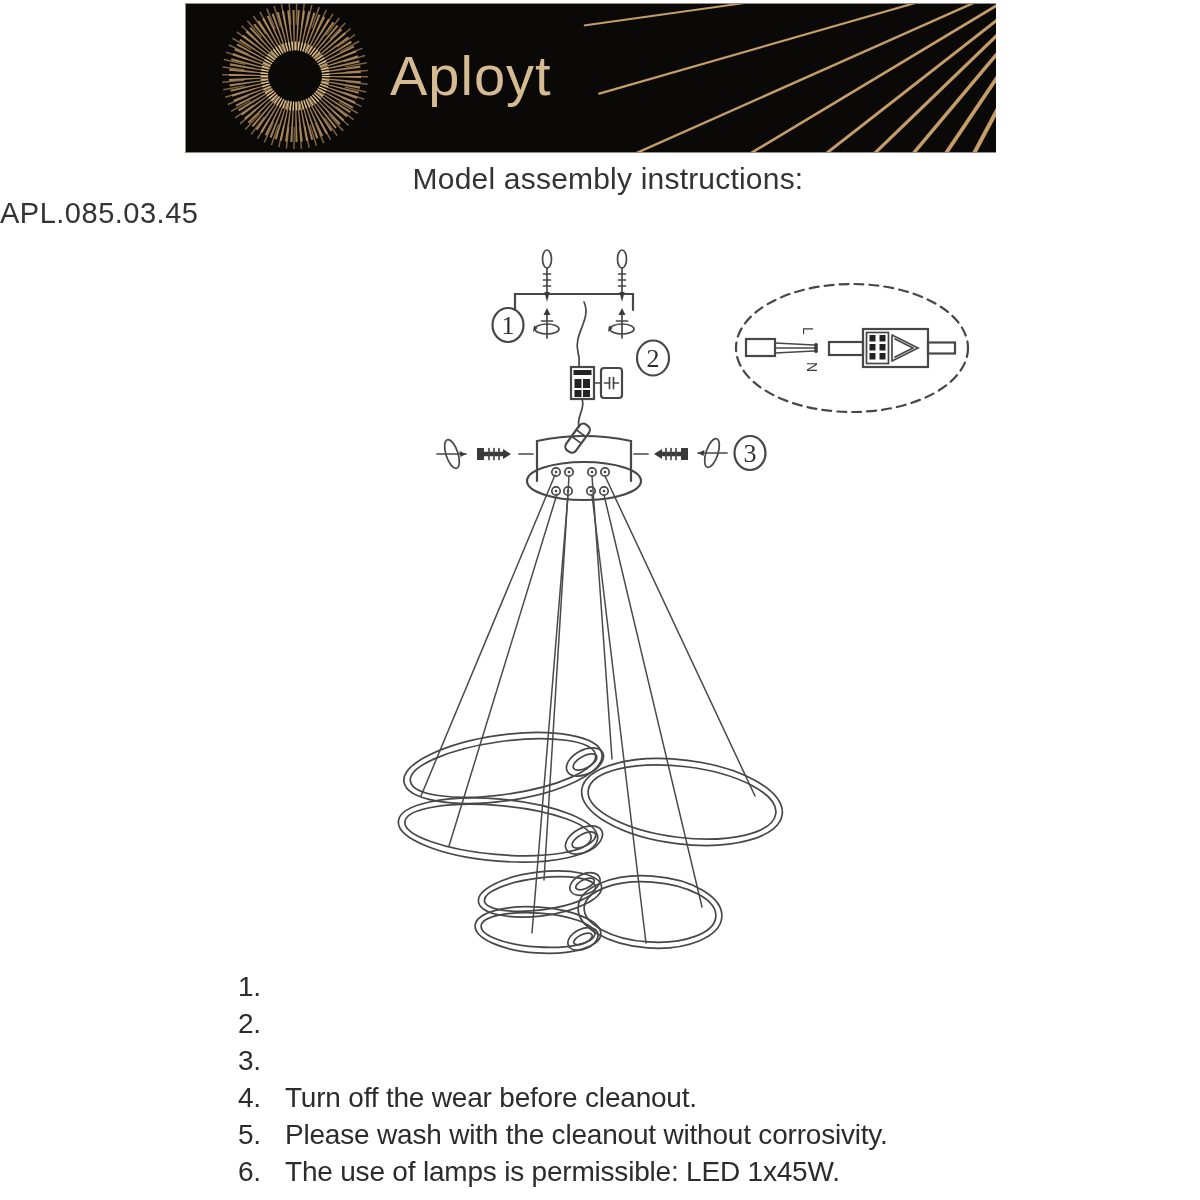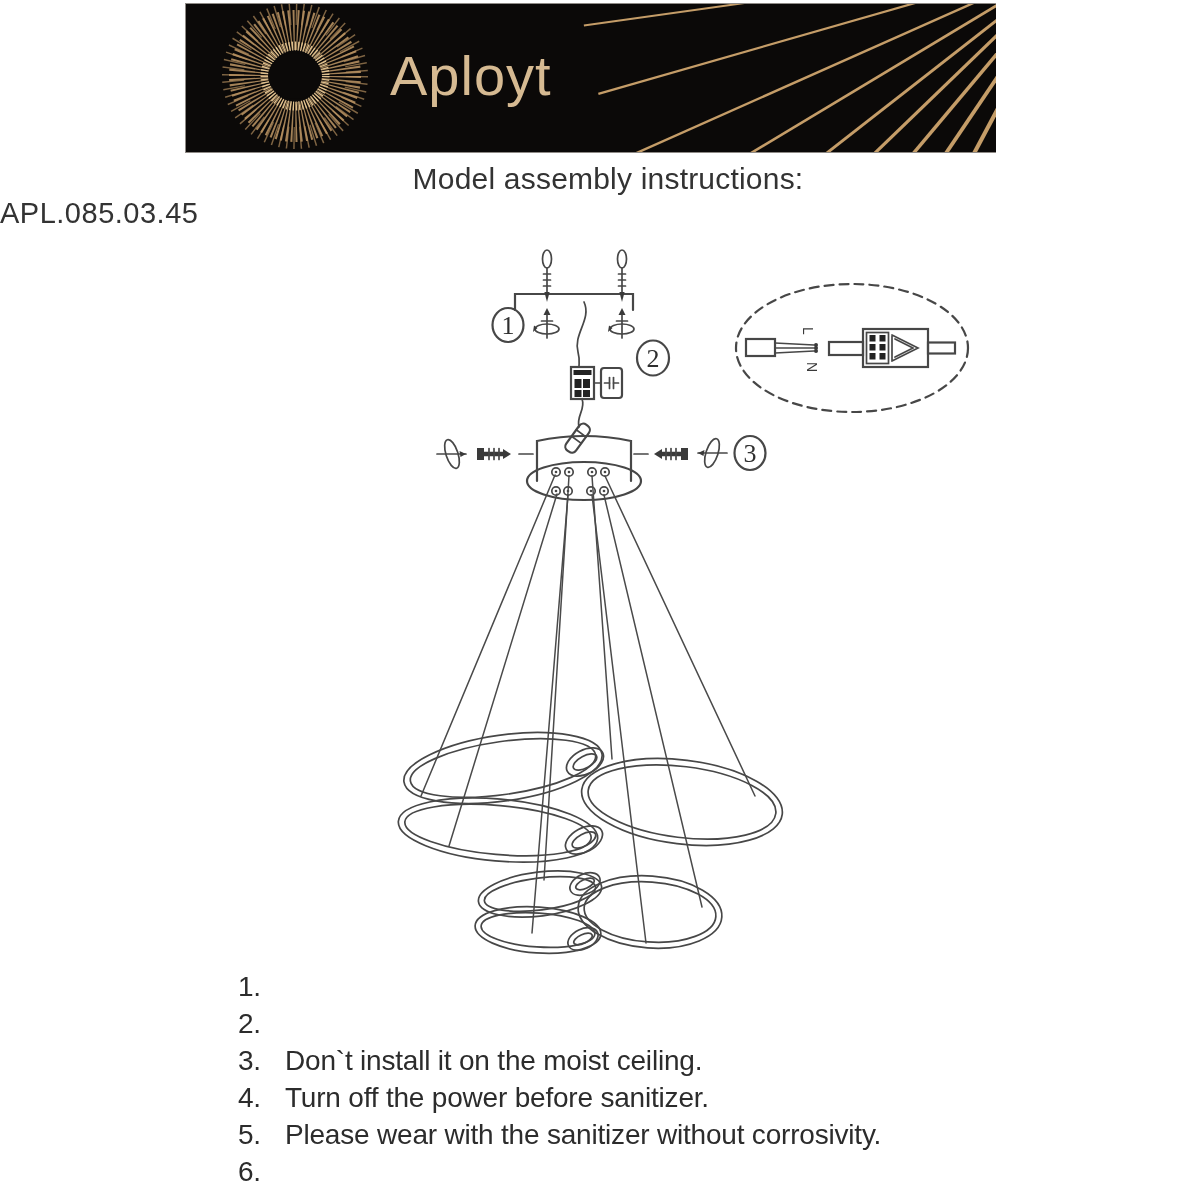--- a/index.html
+++ b/index.html
@@ -247,28 +247,28 @@
 
   <div class="instructions">
     <div class="instr-row">
       <span class="instr-num">1.</span>
     </div>
     <div class="instr-row">
       <span class="instr-num">2.</span>
     </div>
     <div class="instr-row">
       <span class="instr-num">3.</span>
-      <span class="instr-text">Don`t install it on the moist ceiling.</span>
     </div>
     <div class="instr-row">
       <span class="instr-num">4.</span>
-      <span class="instr-text">Turn off the power before sanitizer.</span>
+      <span class="instr-text">Turn off the wear before cleanout.</span>
     </div>
     <div class="instr-row">
       <span class="instr-num">5.</span>
-      <span class="instr-text">Please wear with the sanitizer without corrosivity.</span>
+      <span class="instr-text">Please wash with the cleanout without corrosivity.</span>
     </div>
     <div class="instr-row">
       <span class="instr-num">6.</span>
+      <span class="instr-text">The use of lamps is permissible: LED 1x45W.</span>
     </div>
   </div>
 
 </div>
 
 </body></html>

